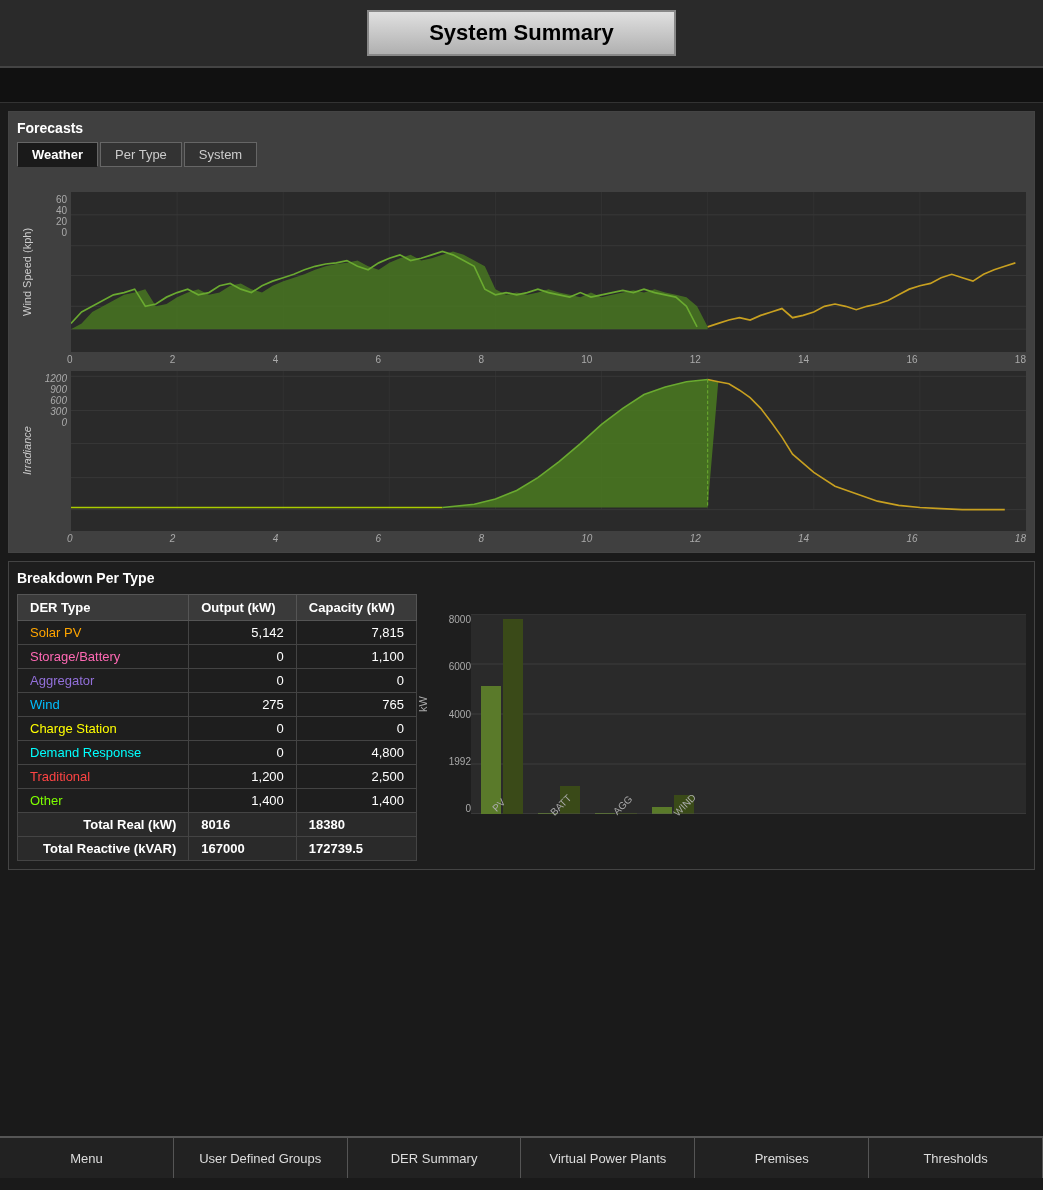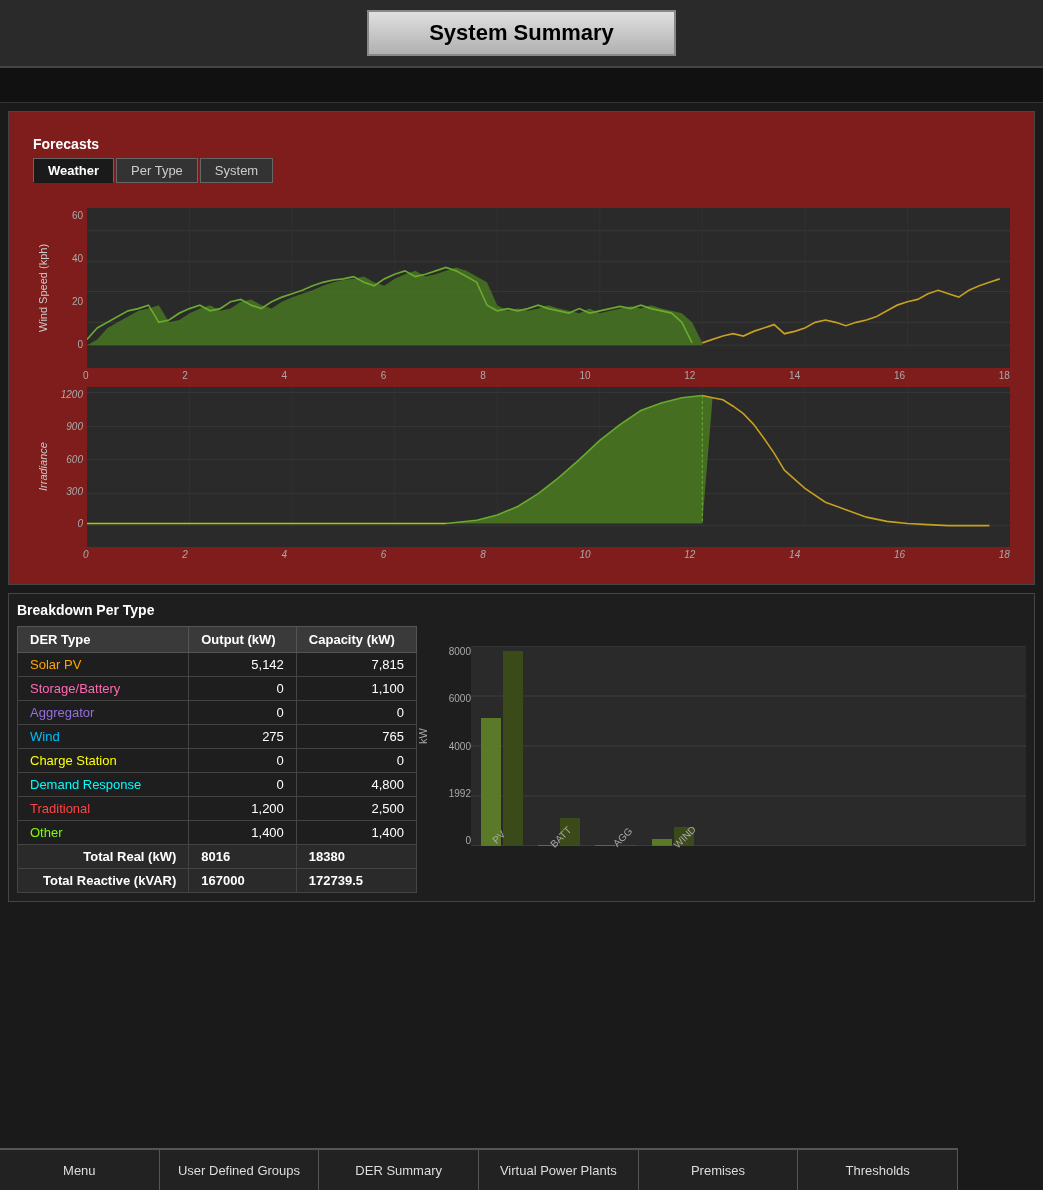--- a/index.html
+++ b/index.html
@@ -31,24 +31,24 @@
 
     
     .top-nav {
       background: #111;
       height: 35px;
       border-bottom: 1px solid #333;
     }
 
     
     .forecasts-section {
-      background: #7f1d1d;
+      background: #404040;
       margin: 8px;
       border: 1px solid #444;
-      padding: 24px;
+      padding: 8px;
     }
     .section-title {
       color: #fff;
       font-size: 14px;
       font-weight: bold;
       margin-bottom: 6px;
     }
 
     
     .tabs {
@@ -82,21 +82,20 @@
       font-size: 11px;
       display: flex;
       align-items: center;
       justify-content: center;
       width: 20px;
       margin-right: 4px;
     }
     .y-axis-ticks {
       display: flex;
       flex-direction: column;
-      justify-content: space-between;
       width: 30px;
       text-align: right;
       font-size: 10px;
       color: #aaa;
       padding: 2px 4px 18px 0;
     }
     .chart-area {
       flex: 1;
       background: #2a2a2a;
       position: relative;
@@ -177,23 +176,23 @@
     .bar-group {
       display: flex;
       flex-direction: column;
       align-items: center;
       gap: 1px;
     }
 
     
     .bottom-nav {
       position: fixed;
-      bottom: 0;
+      bottom: 12px;
       left: 0;
-      width: 958px;
+      width: 1043px;
       height: 42px;
       background: #1a1a1a;
       border-top: 2px solid #555;
       display: flex;
     }
     .nav-item {
       flex: 1;
       display: flex;
       align-items: center;
       justify-content: center;

